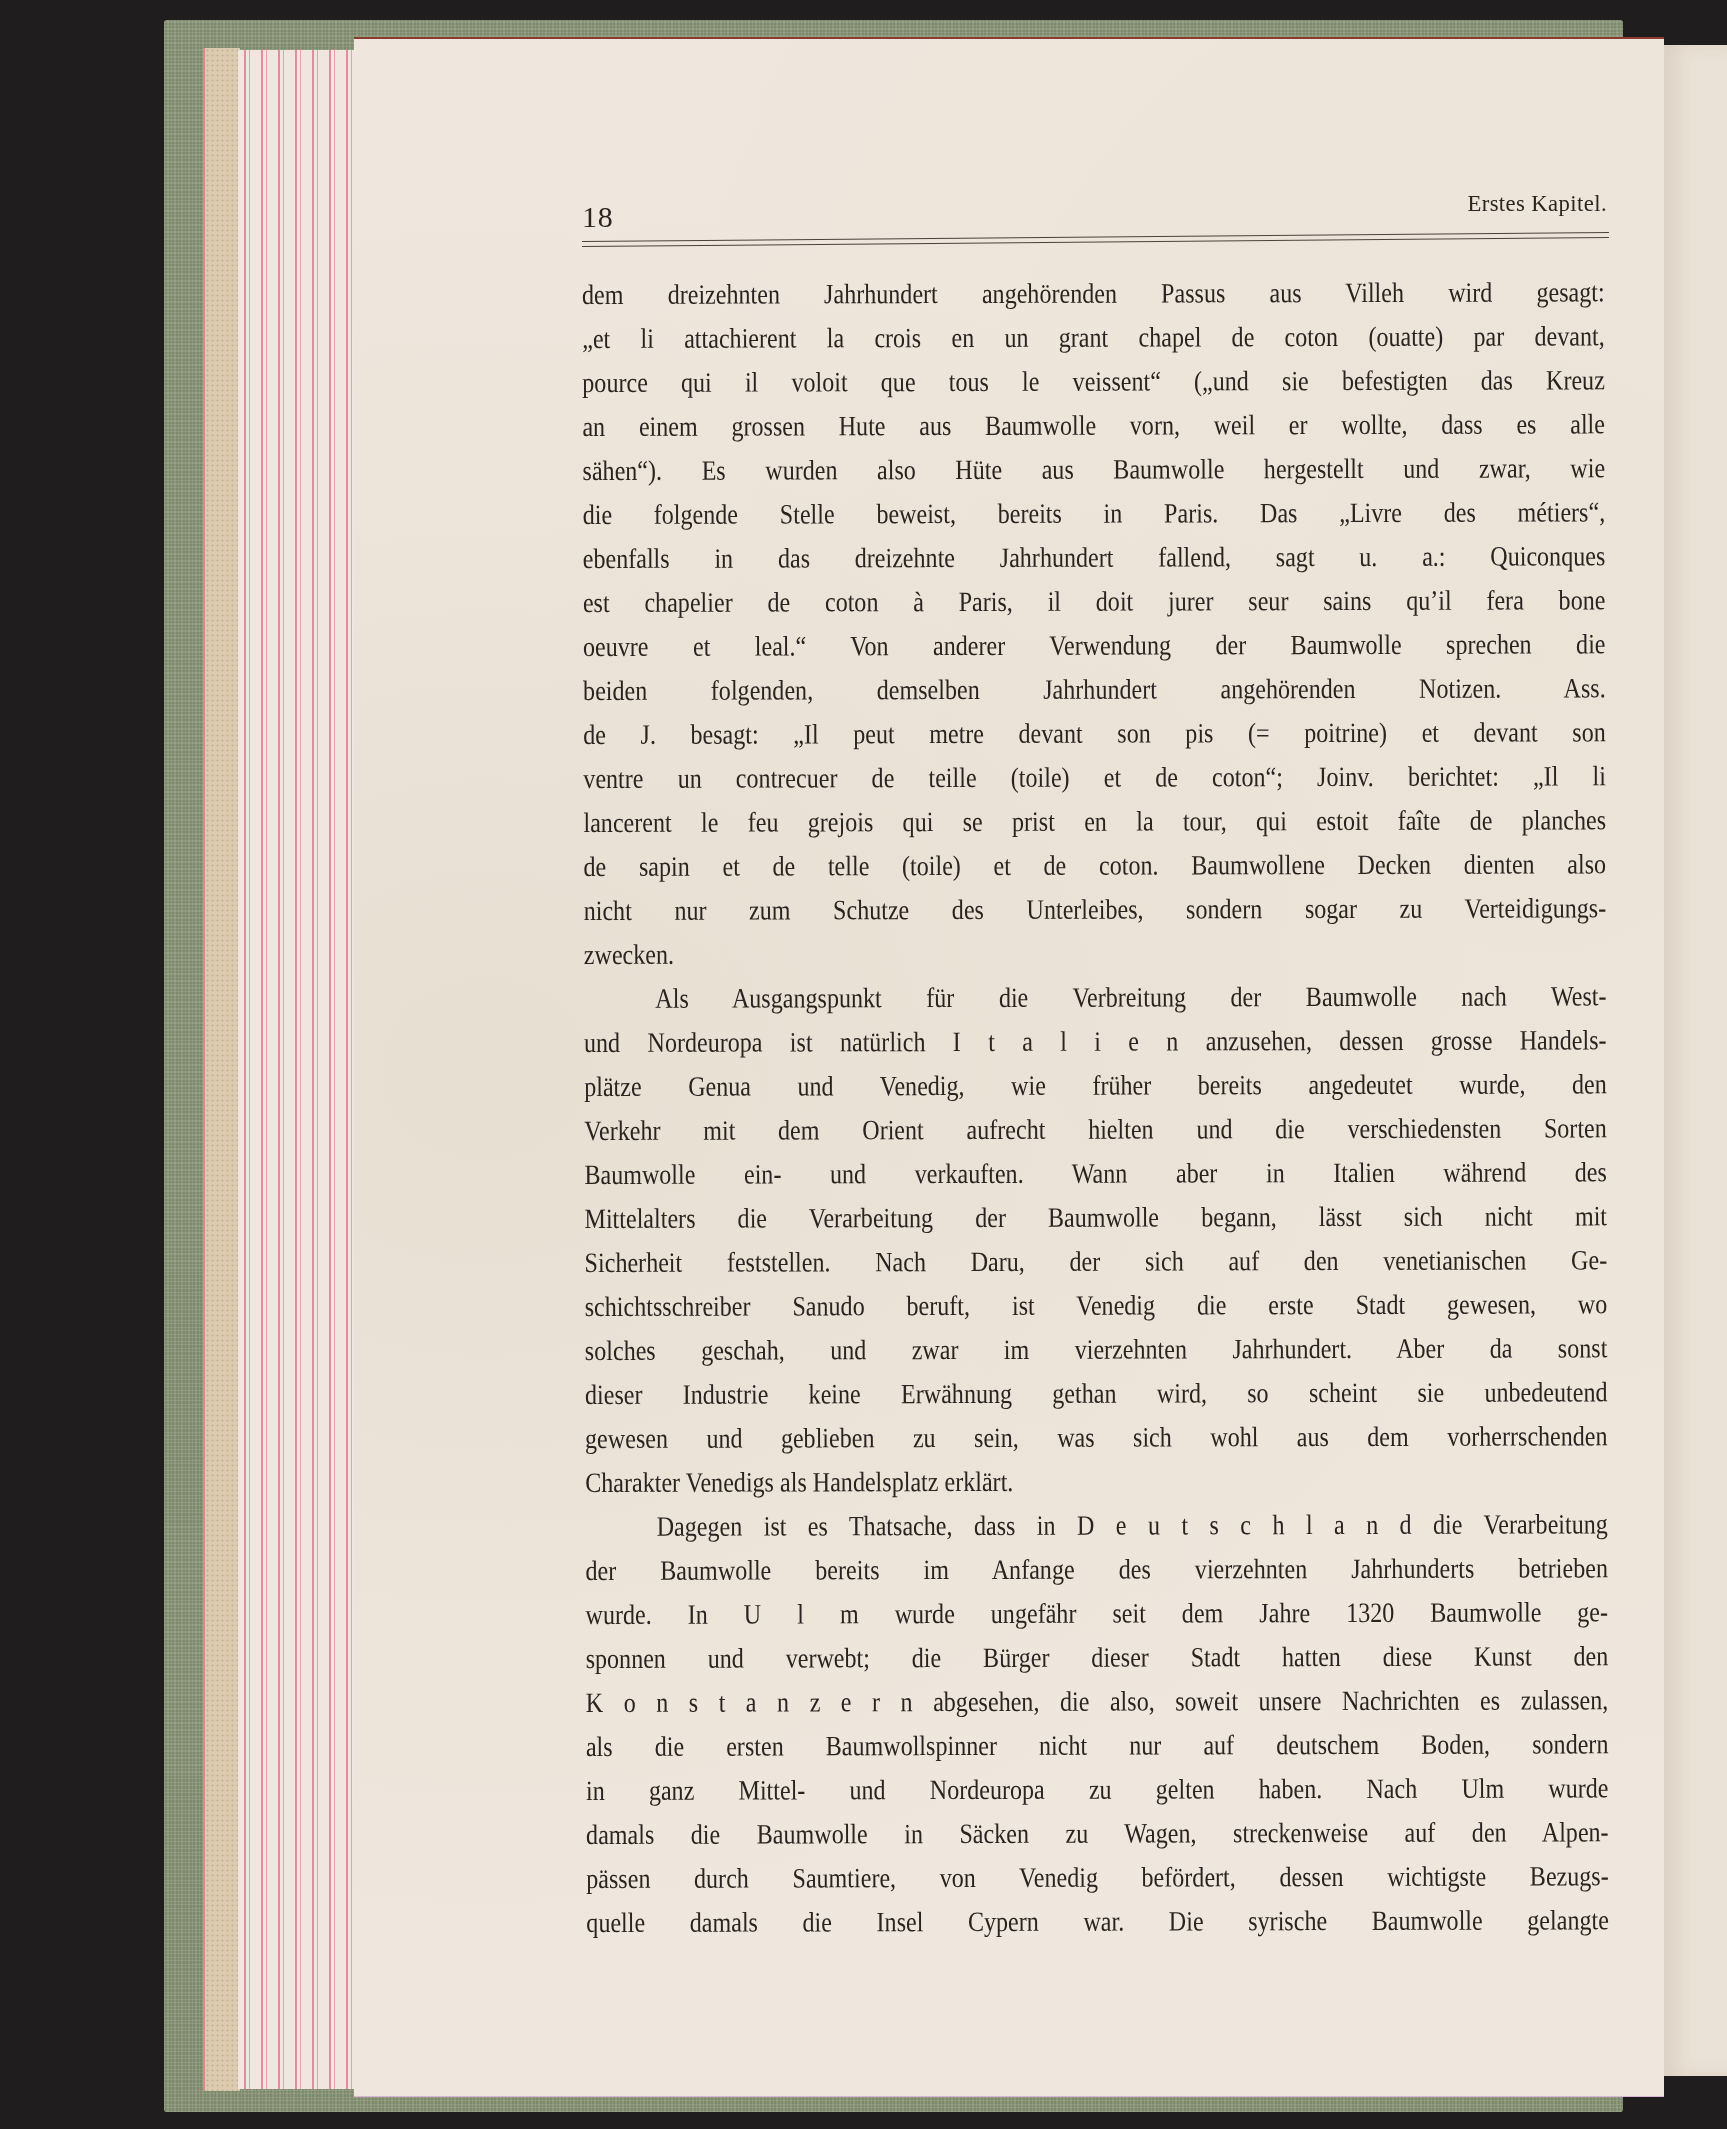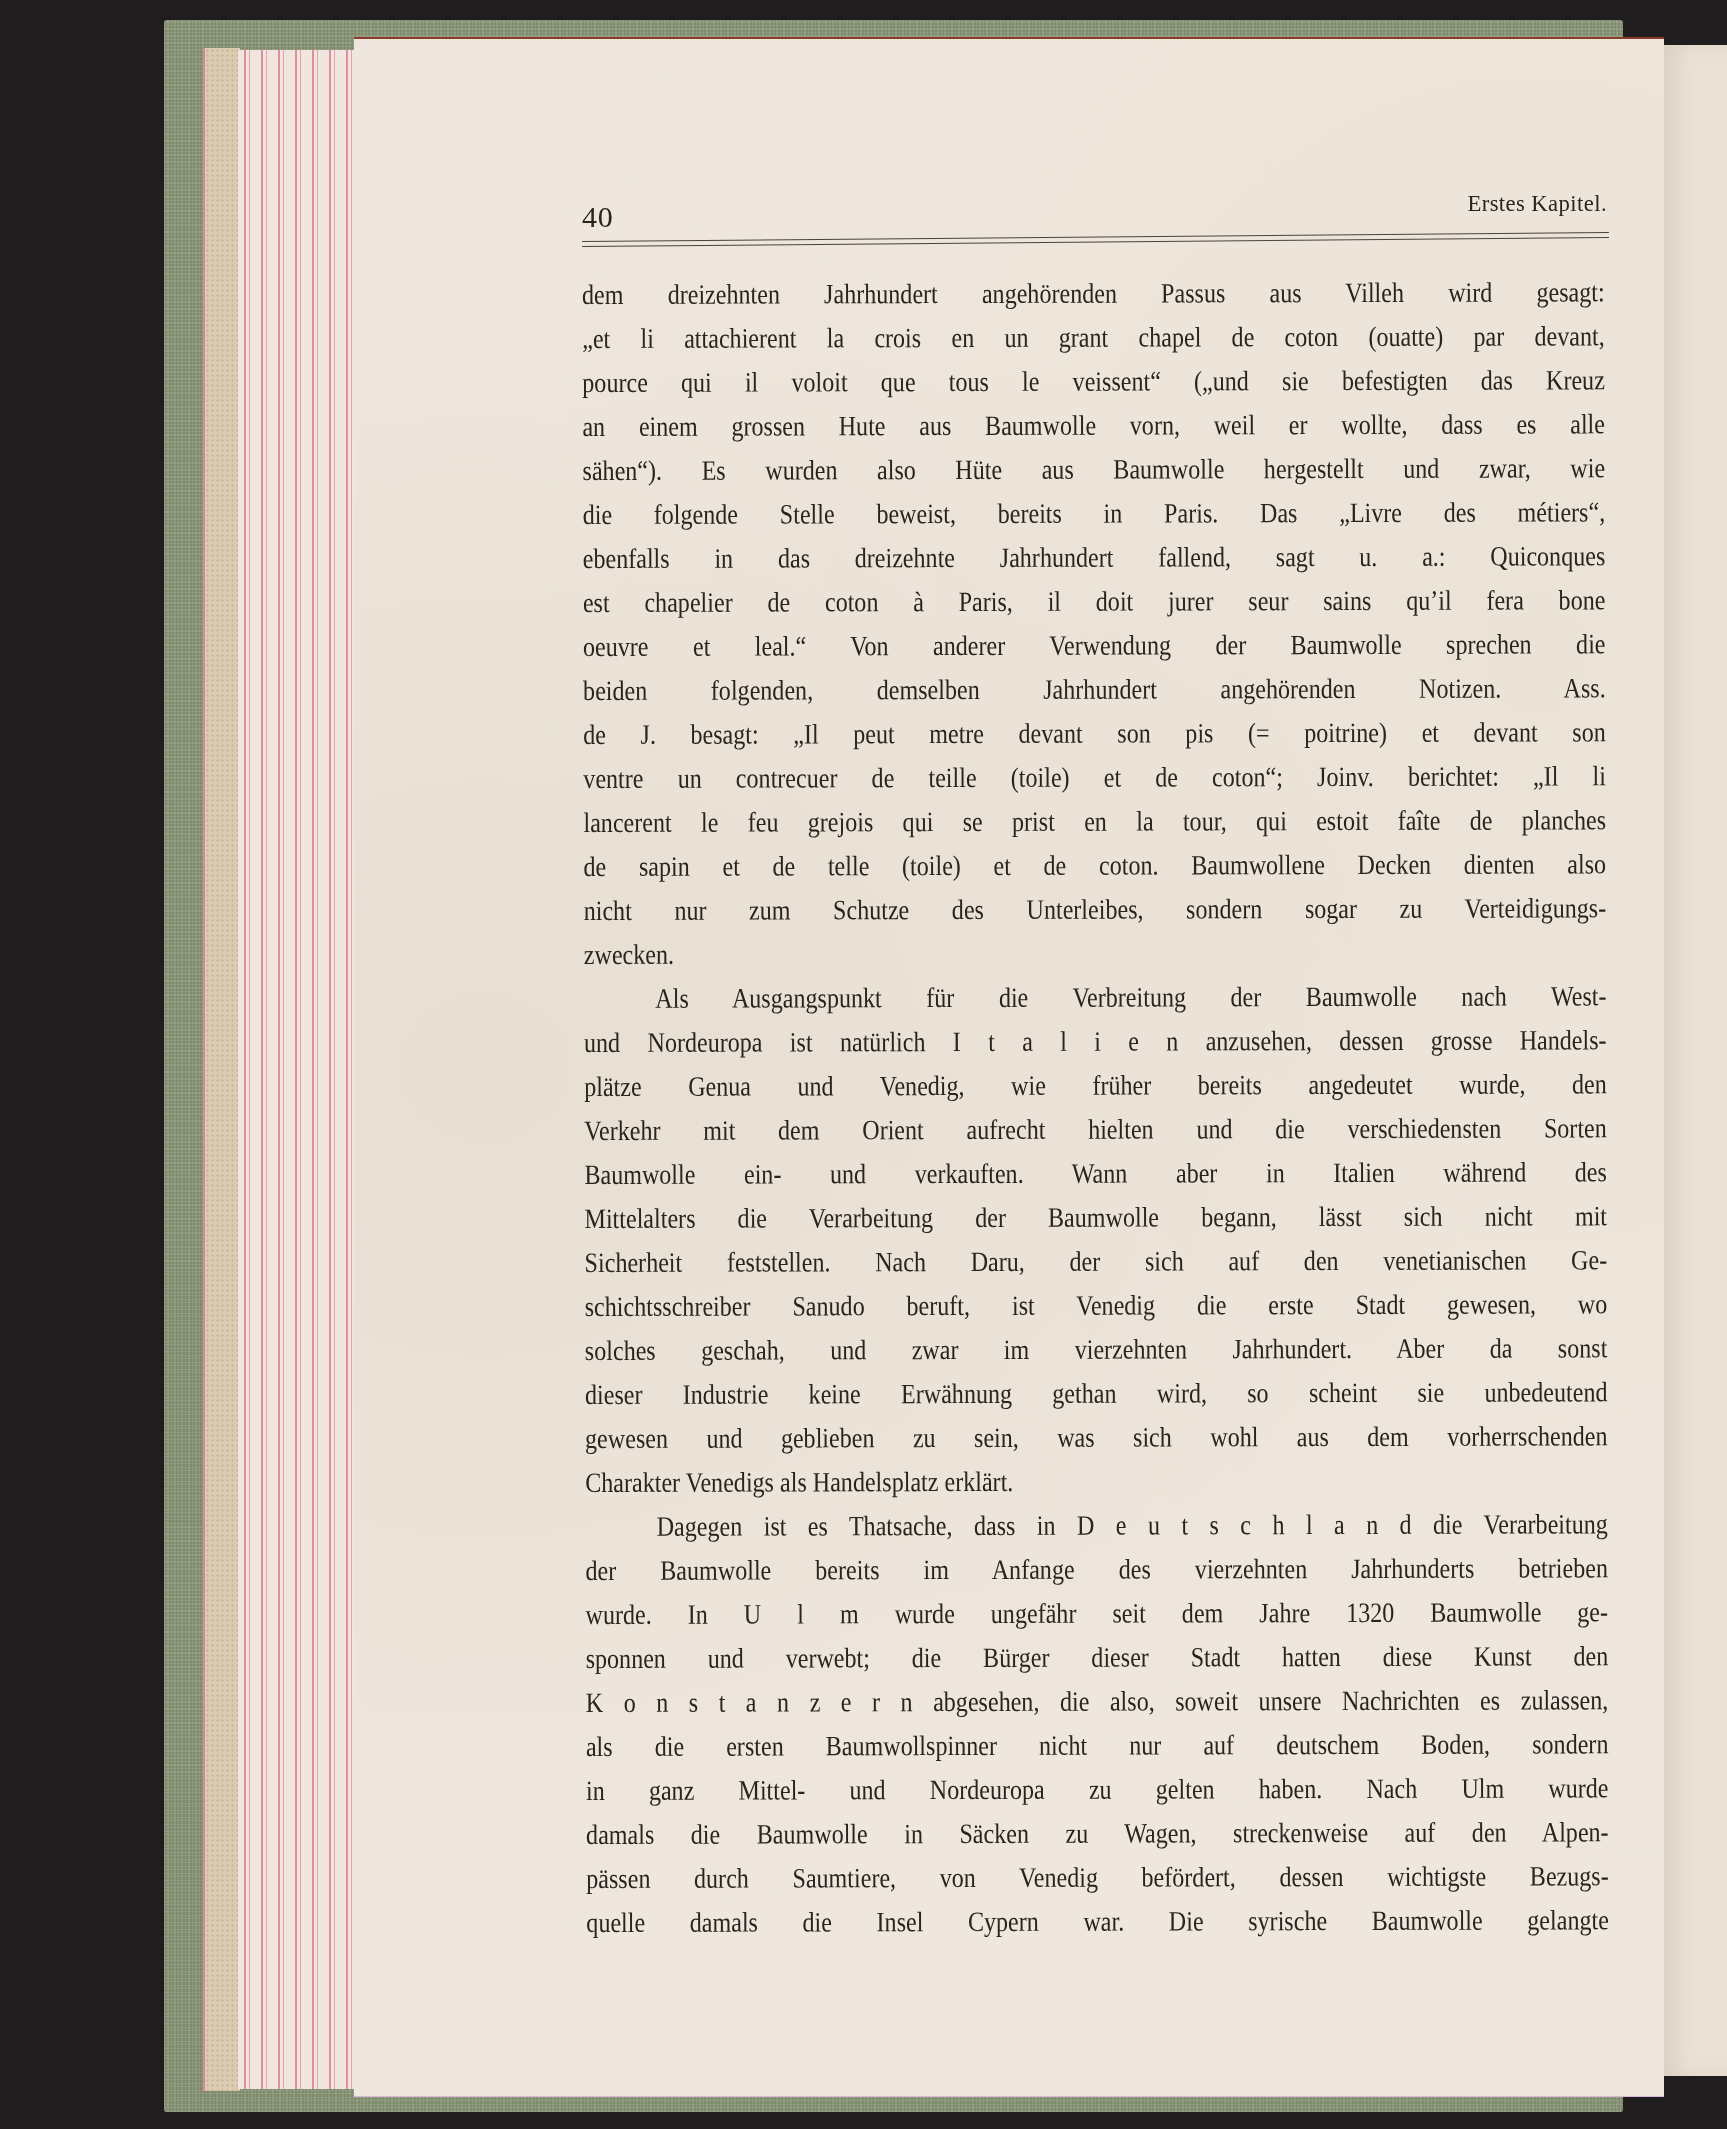--- a/index.html
+++ b/index.html
@@ -81,21 +81,21 @@
 <body>
 
 <div class="cover"></div>
 <div class="endpaper"></div>
 <div class="page-stack"></div>
 <div class="next-page"></div>
 
 <div class="page"></div>
 
 <div class="header">
-  <span class="page-number">40</span>
+  <span class="page-number">18</span>
   <span class="running-title">Erstes Kapitel.</span>
 </div>
 <div class="rule r1"></div>
 <div class="rule r2"></div>
 
 <div class="body-text" id="body-text">
     <span class="line">dem dreizehnten Jahrhundert angehörenden Passus aus Villeh wird gesagt:</span>
     <span class="line">„et li attachierent la crois en un grant chapel de coton (ouatte) par devant,</span>
     <span class="line">pource qui il voloit que tous le veissent“ („und sie befestigten das Kreuz</span>
     <span class="line">an einem grossen Hute aus Baumwolle vorn, weil er wollte, dass es alle</span>

